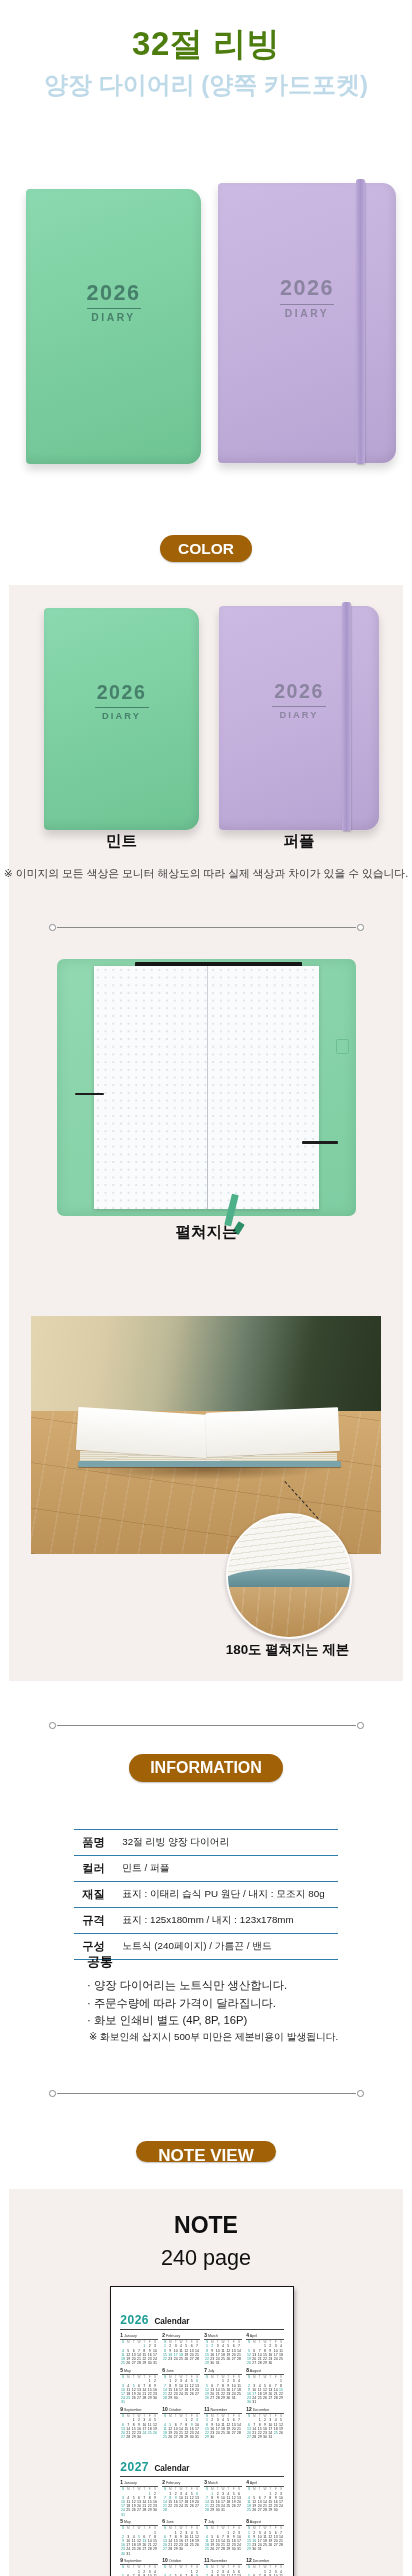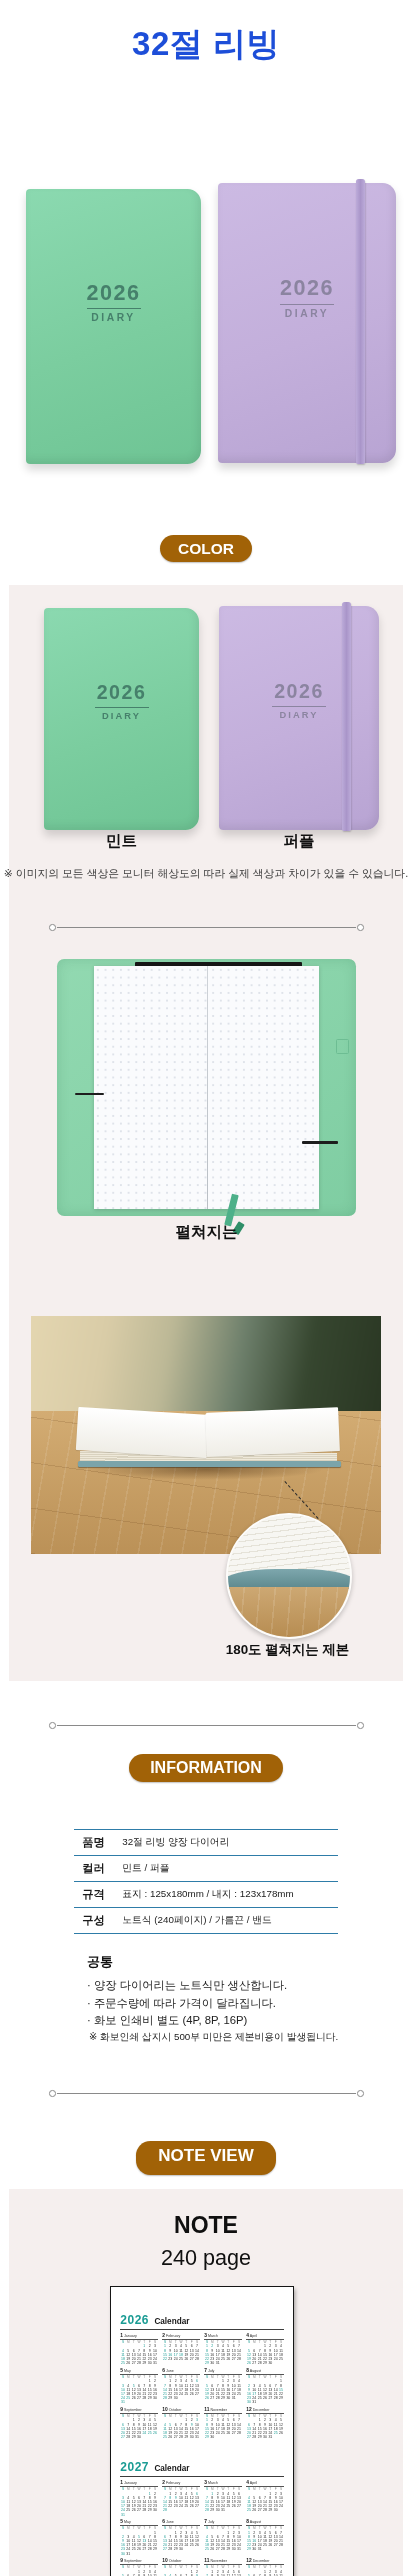--- a/index.html
+++ b/index.html
@@ -1,21 +1,21 @@
 <!DOCTYPE html>
 <html style="font-size:8.2px"><head>
 <meta charset="utf-8">
 <style>
   html,body{margin:0;padding:0;background:#fff;}
   body{width:412px;font-family:"Liberation Sans","DejaVu Sans",sans-serif;color:#222;}
   #page{position:relative;width:412px;height:3758px;background:#fff;overflow:hidden;}
   .abs{position:absolute;}
 
   
-  .page-title{left:0;right:0;top:21.6px;text-align:center;font-size:33px;font-weight:bold;color:#1d4ed8;letter-spacing:0.5px;}
+  .page-title{left:0;right:0;top:21.6px;text-align:center;font-size:33px;font-weight:bold;color:#4d7c0f;letter-spacing:0.5px;}
   .page-subtitle{left:0;right:0;top:69px;text-align:center;font-size:24px;font-weight:bold;color:#bed9e8;}
 
   
   .badge{position:absolute;background:#a16207;color:#fff;font-weight:bold;text-align:center;border-radius:14.4px;box-shadow:0 1px 1.5px rgba(0,0,0,.25);}
 
   
   .divider{position:absolute;left:57px;width:299px;border-top:1px solid #8a8a8a;}
   .divider:before,.divider:after{content:"";position:absolute;top:-3.6px;width:4.6px;height:4.6px;border:1px solid #8a8a8a;border-radius:50%;background:#fff;}
   .divider:before{left:-7.7px;}
   .divider:after{right:-7.7px;}
@@ -108,20 +108,21 @@
   .mini .mg{display:grid;grid-template-columns:repeat(7,1fr);line-height:4.2px;font-size:3.5px;color:#2d2d2d;text-align:center;}
   .mini .wd{color:#8a8a8a;font-size:3.2px;}
   .teal{color:#1b9c94 !important;}
 </style>
 </head>
 <body>
 
 <div id="page">
 
   <div class="abs page-title">32절 리빙</div>
+  <div class="abs page-subtitle">양장 다이어리 (양쪽 카드포켓)</div>
 
   <div class="diary mint" style="left:26px;top:189px;width:175px;height:275px;">
     <div class="cover"></div>
     <div class="cover-text">
       <div class="yr">2026</div>
       <div class="rule"></div>
       <div class="dy">DIARY</div>
     </div>
   </div>
   <div class="diary purple" style="left:218px;top:183px;width:178px;height:280px;">
@@ -199,38 +200,42 @@
   <div class="info-table">
     <div class="info-row">
       <div class="info-label">품명</div>
       <div class="info-value">32절 리빙 양장 다이어리</div>
     </div>
     <div class="info-row">
       <div class="info-label">컬러</div>
       <div class="info-value">민트 / 퍼플</div>
     </div>
     <div class="info-row">
+      <div class="info-label">재질</div>
+      <div class="info-value">표지 : 이태리 습식 PU 원단 / 내지 : 모조지 80g</div>
+    </div>
+    <div class="info-row">
       <div class="info-label">규격</div>
       <div class="info-value">표지 : 125x180mm / 내지 : 123x178mm</div>
     </div>
     <div class="info-row">
       <div class="info-label">구성</div>
       <div class="info-value">노트식 (240페이지) / 가름끈 / 밴드</div>
     </div>
   </div>
 
   <div class="common-title">공통</div>
   <div class="common-note" style="top:1978px;">· 양장 다이어리는 노트식만 생산합니다.</div>
   <div class="common-note" style="top:1996px;">· 주문수량에 따라 가격이 달라집니다.</div>
   <div class="common-note" style="top:2013px;">· 화보 인쇄비 별도 (4P, 8P, 16P)</div>
   <div class="common-footnote">※ 화보인쇄 삽지시 500부 미만은 제본비용이 발생됩니다.</div>
 
   <div class="divider" style="top:2093px;"></div>
 
-  <div class="badge" style="left:136px;top:2141px;width:140px;height:34px;line-height:29px;font-size:17px;">NOTE VIEW</div>
+  <div class="badge" style="left:136px;top:2141px;width:140px;height:21px;line-height:29px;font-size:17px;">NOTE VIEW</div>
 
   <div class="panel" style="top:2189px;height:1369px;"></div>
 
   <div class="abs note-title">NOTE</div>
   <div class="abs note-pages">240 page</div>
 
   <div class="ycard">
     <div class="yhead">
       <span class="y">2026</span>
       <span class="c">Calendar</span>

